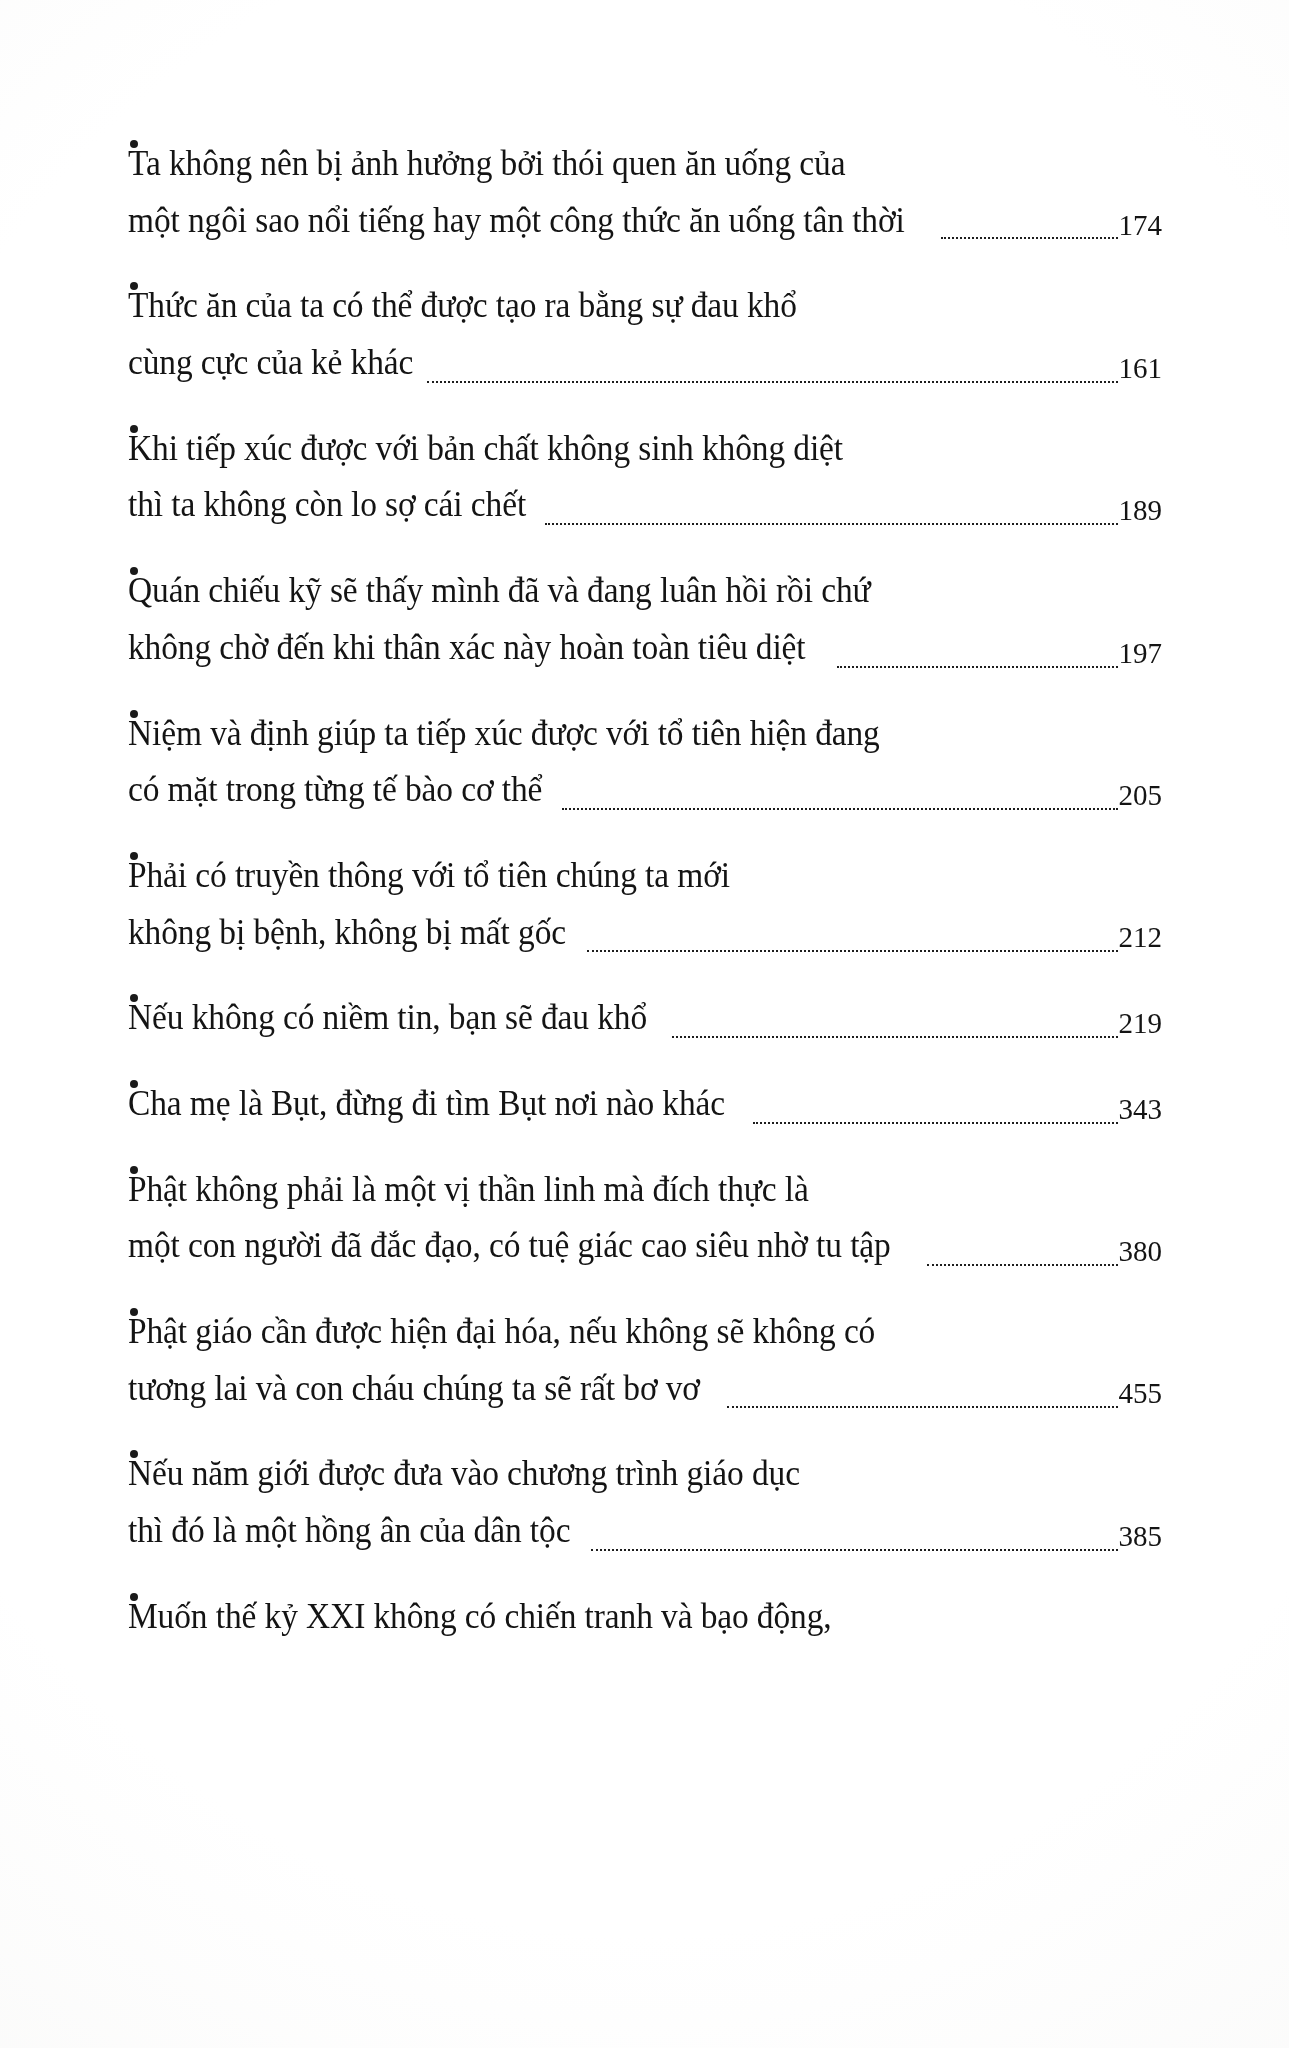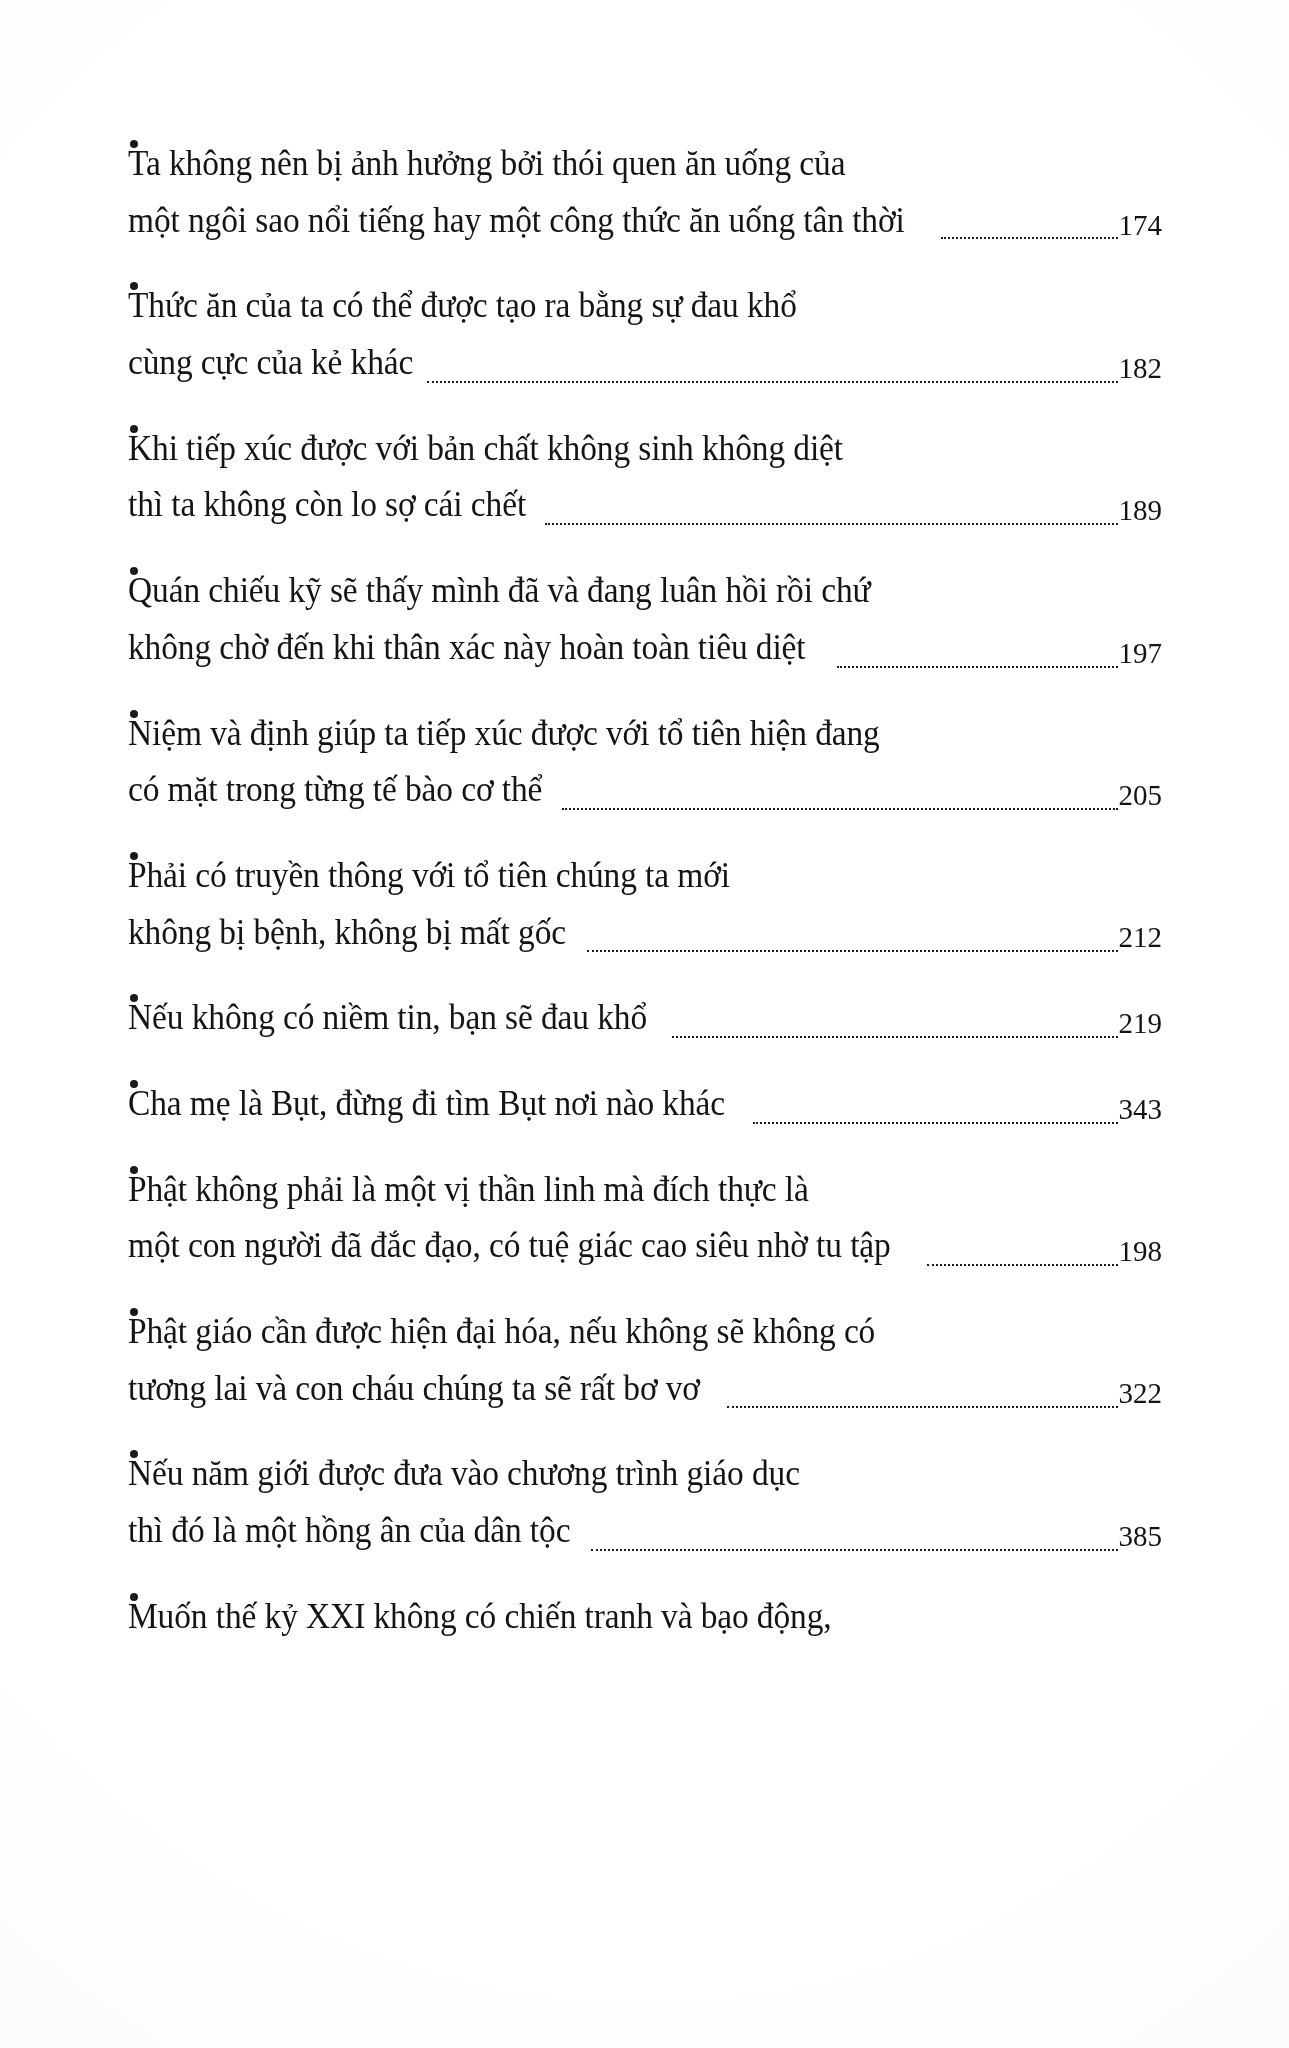--- a/index.html
+++ b/index.html
@@ -123,21 +123,21 @@
           </div><div class="line">
             <span class="txt">một ngôi sao nổi tiếng hay một công thức ăn uống tân thời</span>
             <span class="leader"></span>
             <span class="pageno">174</span>
           </div></span></li>
       <li class="toc-entry entry-2"><span class="bullet-col"><span class="bullet-icon"></span></span><span class="entry-body"><div class="line plain">
             <span class="txt">Thức ăn của ta có thể được tạo ra bằng sự đau khổ</span>
           </div><div class="line">
             <span class="txt">cùng cực của kẻ khác</span>
             <span class="leader"></span>
-            <span class="pageno">182</span>
+            <span class="pageno">161</span>
           </div></span></li>
       <li class="toc-entry entry-3"><span class="bullet-col"><span class="bullet-icon"></span></span><span class="entry-body"><div class="line plain">
             <span class="txt">Khi tiếp xúc được với bản chất không sinh không diệt</span>
           </div><div class="line">
             <span class="txt">thì ta không còn lo sợ cái chết</span>
             <span class="leader"></span>
             <span class="pageno">189</span>
           </div></span></li>
       <li class="toc-entry entry-4"><span class="bullet-col"><span class="bullet-icon"></span></span><span class="entry-body"><div class="line plain">
             <span class="txt">Quán chiếu kỹ sẽ thấy mình đã và đang luân hồi rồi chứ</span>
@@ -168,28 +168,28 @@
       <li class="toc-entry entry-8"><span class="bullet-col"><span class="bullet-icon"></span></span><span class="entry-body"><div class="line">
             <span class="txt">Cha mẹ là Bụt, đừng đi tìm Bụt nơi nào khác</span>
             <span class="leader"></span>
             <span class="pageno">343</span>
           </div></span></li>
       <li class="toc-entry entry-9"><span class="bullet-col"><span class="bullet-icon"></span></span><span class="entry-body"><div class="line plain">
             <span class="txt">Phật không phải là một vị thần linh mà đích thực là</span>
           </div><div class="line">
             <span class="txt">một con người đã đắc đạo, có tuệ giác cao siêu nhờ tu tập</span>
             <span class="leader"></span>
-            <span class="pageno">198</span>
+            <span class="pageno">380</span>
           </div></span></li>
       <li class="toc-entry entry-10"><span class="bullet-col"><span class="bullet-icon"></span></span><span class="entry-body"><div class="line plain">
             <span class="txt">Phật giáo cần được hiện đại hóa, nếu không sẽ không có</span>
           </div><div class="line">
             <span class="txt">tương lai và con cháu chúng ta sẽ rất bơ vơ</span>
             <span class="leader"></span>
-            <span class="pageno">322</span>
+            <span class="pageno">455</span>
           </div></span></li>
       <li class="toc-entry entry-12"><span class="bullet-col"><span class="bullet-icon"></span></span><span class="entry-body"><div class="line plain">
             <span class="txt">Nếu năm giới được đưa vào chương trình giáo dục</span>
           </div><div class="line">
             <span class="txt">thì đó là một hồng ân của dân tộc</span>
             <span class="leader"></span>
             <span class="pageno">385</span>
           </div></span></li>
       <li class="toc-entry entry-13"><span class="bullet-col"><span class="bullet-icon"></span></span><span class="entry-body"><div class="line plain">
             <span class="txt">Muốn thế kỷ XXI không có chiến tranh và bạo động,</span>

